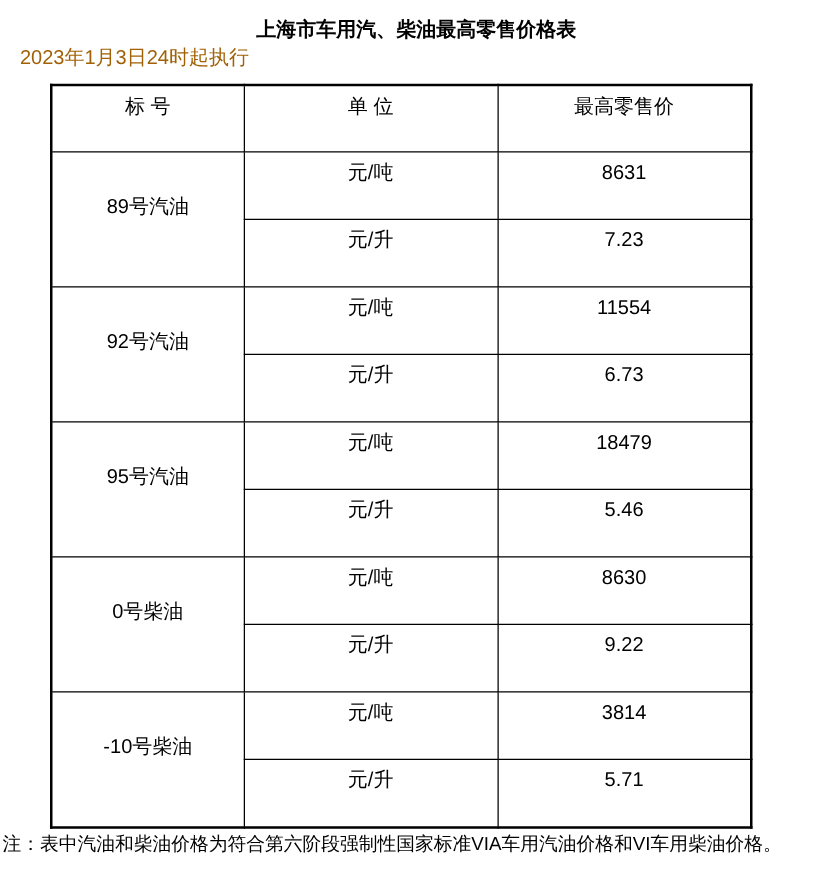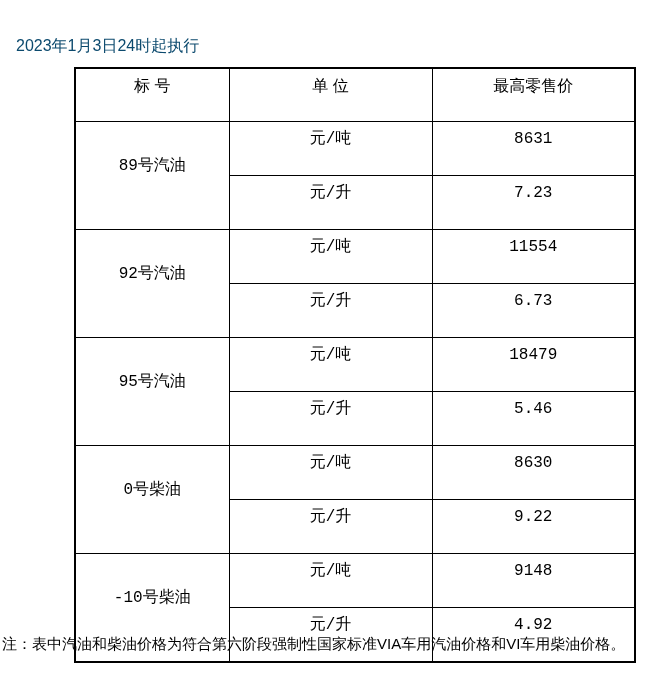--- a/index.html
+++ b/index.html
@@ -25,67 +25,68 @@
     font-size: 16px;
     font-weight: bold;
     letter-spacing: 0px;
     margin: 0;
   }
   .effective-date {
     position: absolute;
     top: 36px;
     left: 16px;
     font-size: 16px;
-    color: #0c4a6e;
+    color: #a16207;
     white-space: nowrap;
   }
   table.price-table {
     position: absolute;
     top: 67px;
-    left: 74px;
+    left: 40px;
     border-collapse: collapse;
     table-layout: fixed;
     width: 560px;
     font-size: 16px;
   }
   table.price-table col.c1 { width: 154px; }
   table.price-table col.c2 { width: 203px; }
   table.price-table col.c3 { width: 203px; }
   table.price-table th,
   table.price-table td {
     border: 1px solid #000000;
     text-align: center;
     vertical-align: top;
     padding: 7px 2px 0 2px;
     font-weight: normal;
     line-height: 20px;
     overflow: hidden;
   }
   table.price-table { border: 2px solid #000000; }
   table.price-table th { height: 45px; }
-  table.price-table td { height: 46px; font-family: Liberation Mono, monospace; }
+  table.price-table td { height: 46px; }
   table.price-table td.grade-cell {
     padding-top: 34px;
     height: auto;
   }
   .footnote {
     position: absolute;
-    top: 634px;
+    top: 666px;
     left: 2px;
     width: 664px;
     font-size: 15px;
     line-height: 19px;
     white-space: nowrap;
   }
 </style>
 </head>
 <body>
 
 <div class="page">
 
+  <h1 class="doc-title">上海市车用汽、柴油最高零售价格表</h1>
 
   <div class="effective-date">2023年1月3日24时起执行</div>
 
   <table class="price-table">
     <colgroup>
       <col class="c1">
         <col class="c2">
         <col class="c3">
     </colgroup>
     <tbody>
@@ -131,24 +132,24 @@
         <td>8630</td>
       </tr>
       <tr>
         <td>元/升</td>
         <td>9.22</td>
       </tr>
 
       <tr>
         <td class="grade-cell" rowspan="2">-10号柴油</td>
         <td>元/吨</td>
-        <td>9148</td>
+        <td>3814</td>
       </tr>
       <tr>
         <td>元/升</td>
-        <td>4.92</td>
+        <td>5.71</td>
       </tr>
     </tbody>
   </table>
 
   <div class="footnote">注：表中汽油和柴油价格为符合第六阶段强制性国家标准VIA车用汽油价格和VI车用柴油价格。</div>
 
 </div>
 
 </body></html>

